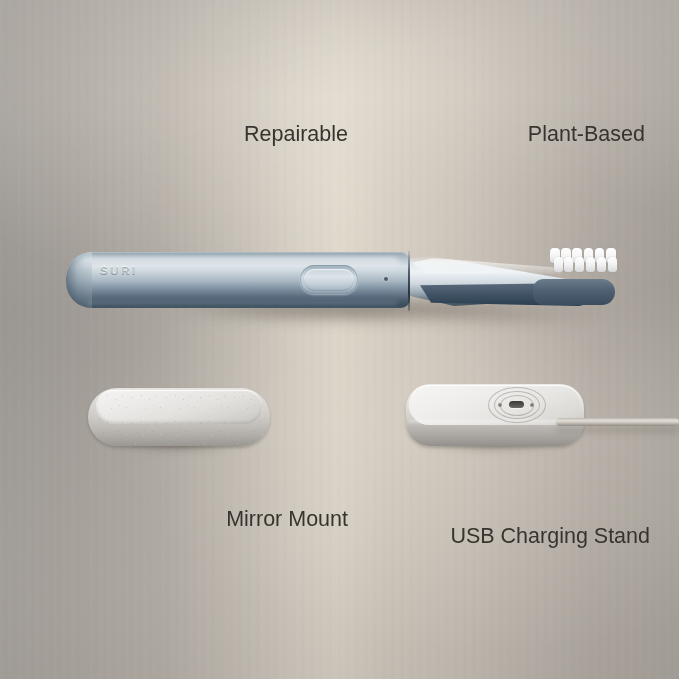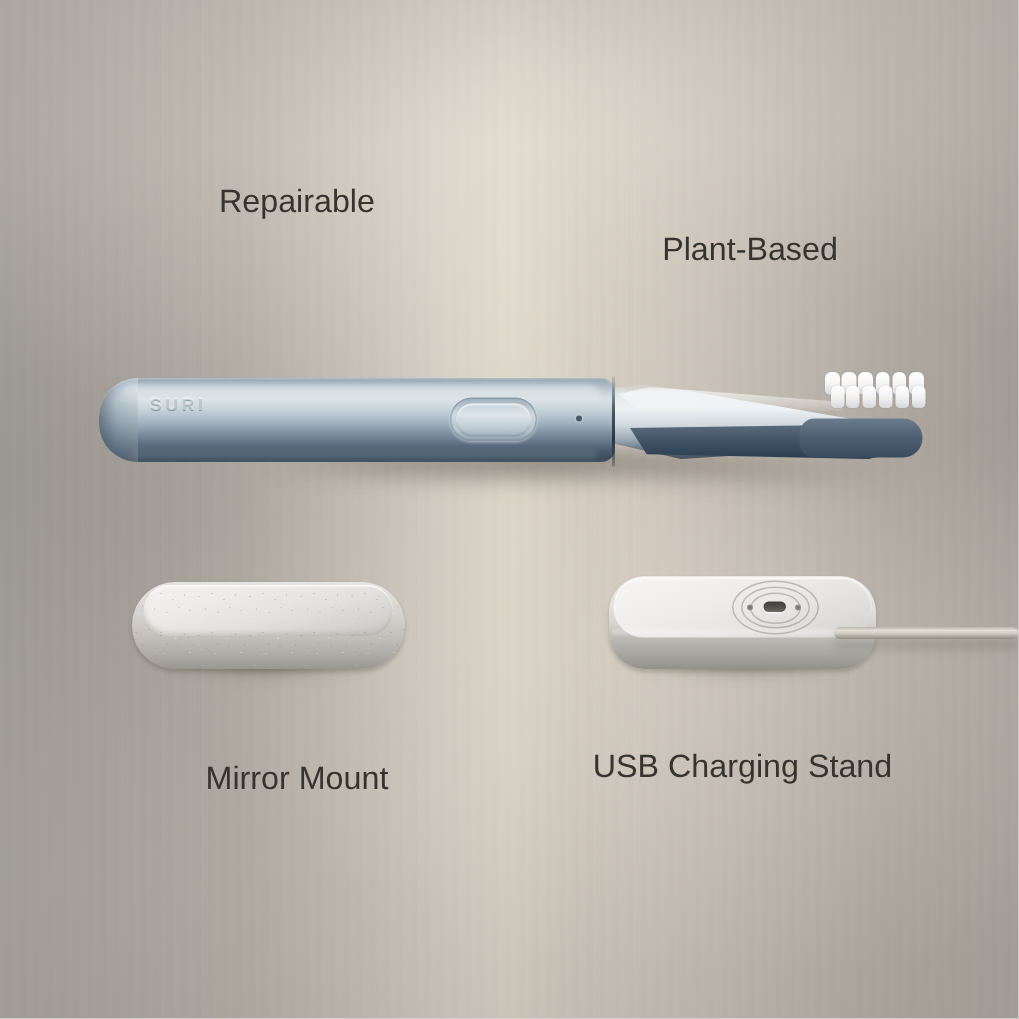--- a/index.html
+++ b/index.html
@@ -80,27 +80,27 @@
     letter-spacing: -0.7px;
     color: #302d2b;
     white-space: nowrap;
   }
   .caption {
     position: absolute;
     font-size: 21.5px;
     font-weight: 300;
     color: #37342f;
     line-height: 29px;
-    text-align: center;
+    text-align: right;
     white-space: nowrap;
   }
   .cap-body    { left: 48px;  top: 120px; width: 300px; }
-  .cap-head    { left: 355px; top: 120px; width: 290px; margin-top: 32px; }
+  .cap-head    { left: 355px; top: 120px; width: 290px; }
   .cap-mirror  { left: 48px;  top: 505px; width: 300px; }
-  .cap-stand   { left: 340px; top: 497px; width: 310px; }
+  .cap-stand   { left: 340px; top: 522px; width: 310px; }
 
   
   .brush { position: absolute; left: 0; top: 230px; width: 679px; height: 110px; }
 
   .brush-shadow {
     position: absolute;
     left: 120px; top: 62px;
     width: 460px; height: 34px;
     background: radial-gradient(50% 50% at 50% 50%, rgba(48,42,36,0.52) 0%, rgba(48,42,36,0.30) 46%, rgba(48,42,36,0.0) 78%);
     filter: blur(7px);

